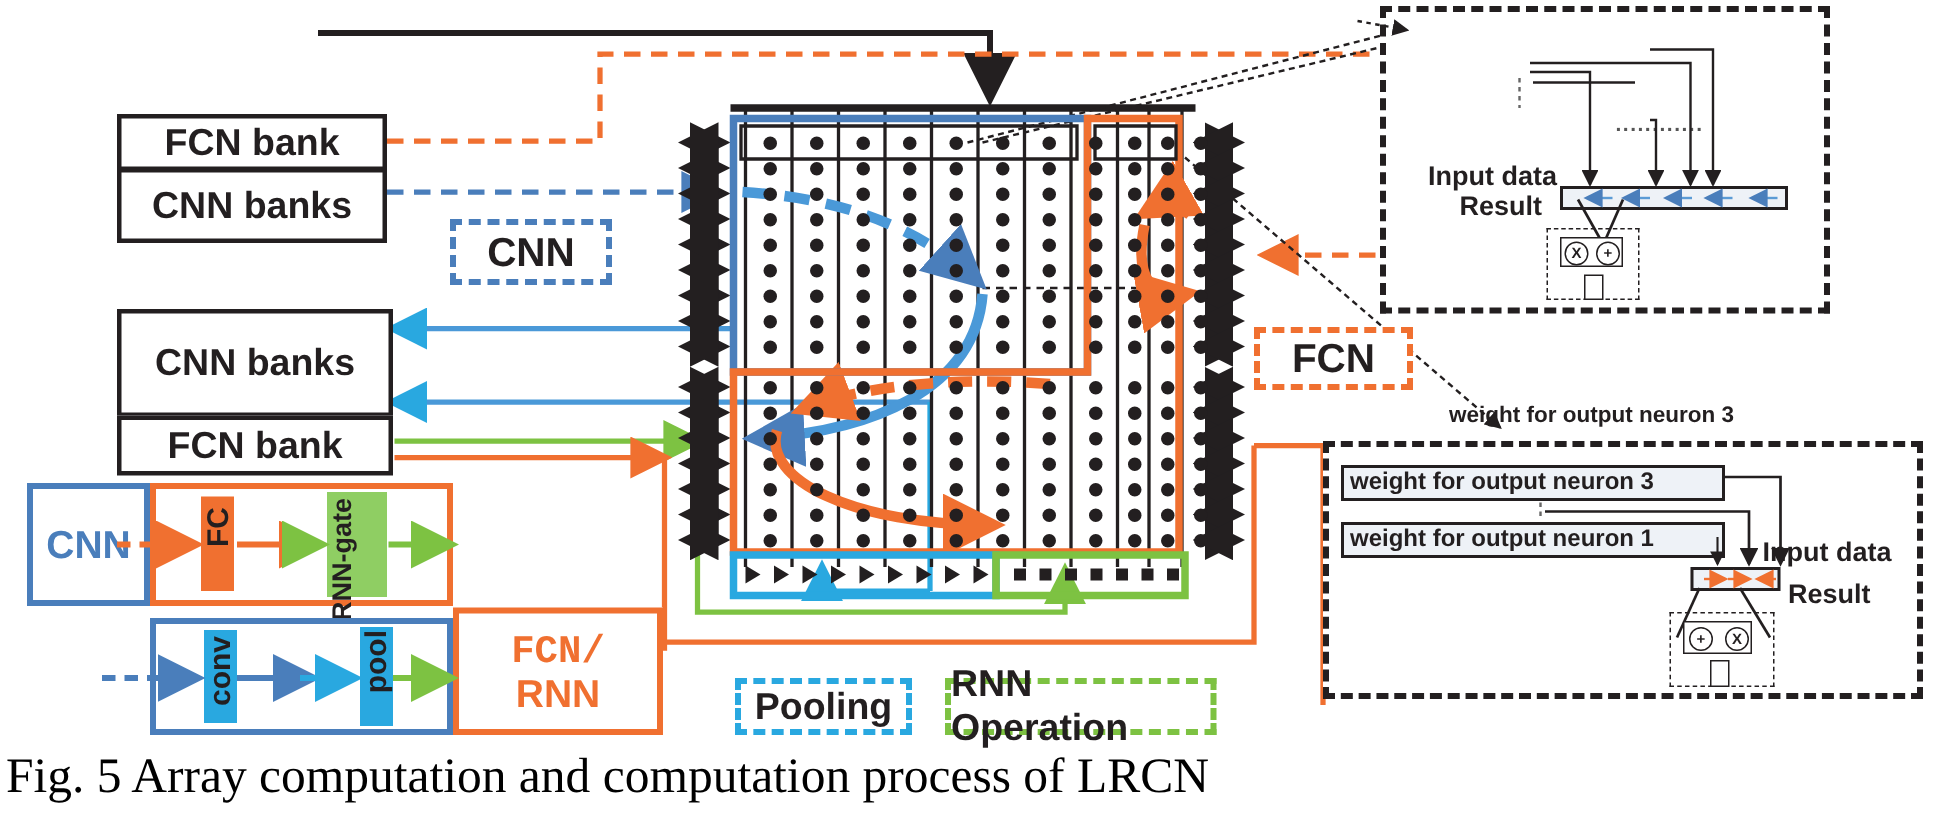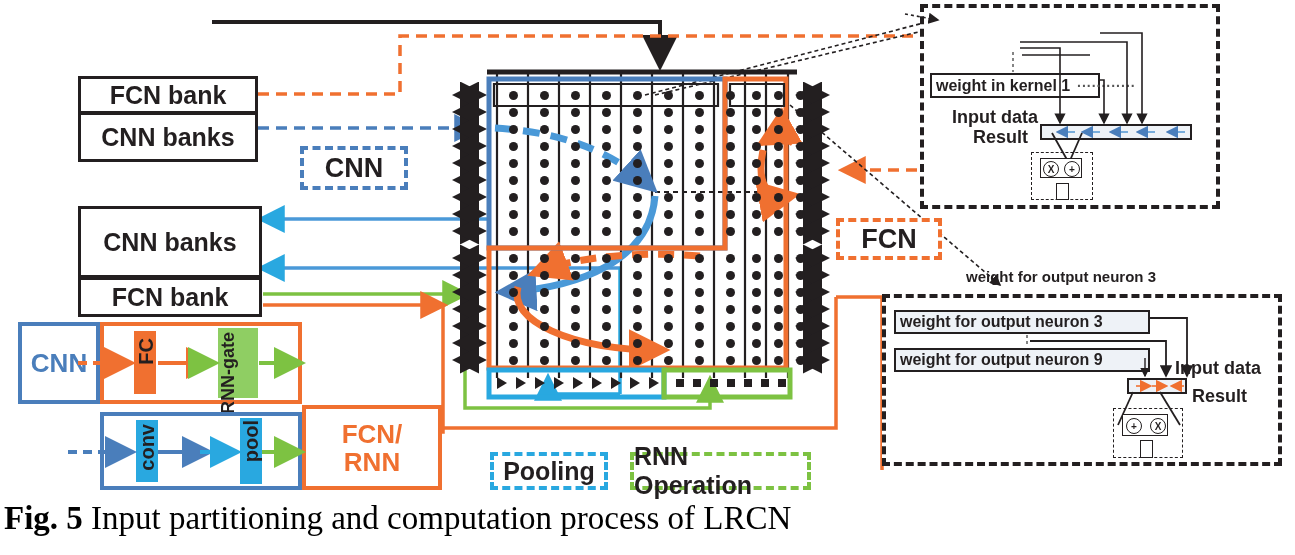--- a/index.html
+++ b/index.html
@@ -18,21 +18,21 @@
     position:absolute;background:#fff;font-weight:bold;color:#231f20;
     display:flex;align-items:center;justify-content:center;box-sizing:border-box;
   }
 
   
   #caption{
     position:absolute;left:4px;top:500px;width:1000px;
     font-family:"Liberation Serif",serif;font-size:33px;color:#000;
     white-space:nowrap;
   }
-  #caption b{font-weight:bold;}
+  #caption b{font-weight:normal;}
   .dot{position:absolute;width:9px;height:9px;background:#231f20;border-radius:50%;}
   .sq{position:absolute;width:8px;height:8px;background:#231f20;}
   .tri{position:absolute;width:0;height:0;border-left:10px solid #231f20;
        border-top:6px solid transparent;border-bottom:6px solid transparent;}
 
   
   svg.layer{position:absolute;left:0;top:0;width:1295px;height:555px;overflow:visible;}
   svg.layer *{vector-effect:non-scaling-stroke;}
 
   .nb{border:2px solid #231f20;}
@@ -457,41 +457,38 @@
 
   <div class="abs" style="left:100px;top:412px;width:202px;height:78px;border:4px solid #4a7ebb;background:#fff;box-sizing:border-box;"></div>
   <div class="abs" style="left:136px;top:420px;width:22px;height:62px;background:#29a8e0;"></div>
   <div class="abs vert" style="left:136px;top:424px;width:22px;font-size:20px;font-weight:bold;color:#231f20;text-align:center;">conv</div>
 
   <div class="abs" style="left:240px;top:418px;width:22px;height:66px;background:#29a8e0;"></div>
   <div class="abs vert" style="left:240px;top:420px;width:22px;font-size:20px;font-weight:bold;color:#231f20;text-align:center;">pool</div>
 
   <div class="abs" style="left:302px;top:405px;width:140px;height:85px;border:4px solid #f07030;background:#fff;
               display:flex;flex-direction:column;align-items:center;justify-content:center;box-sizing:border-box;">
-    <span style="font-size:26px;font-weight:bold;color:#f07030;line-height:28px;">FCN/</span>
+    <span style="font-size:26px;font-weight:bold;color:#f07030;line-height:28px;font-family:Liberation Mono, monospace;">FCN/</span>
     <span style="font-size:26px;font-weight:bold;color:#f07030;line-height:28px;">RNN</span>
   </div>
 
   <svg class="layer">
     <path d="M78,363 L130,363" stroke="#f07030" stroke-width="4" fill="none" stroke-dasharray="9,6" marker-end="url(#ahOrange)"></path>
     <path d="M158,363 L212,363" stroke="#f07030" stroke-width="4" fill="none" marker-end="url(#ahOrange)"></path>
     <path d="M200,363 L214,363" stroke="#7dc242" stroke-width="4" fill="none" marker-end="url(#ahGreen)"></path>
     <path d="M259,363 L300,363" stroke="#7dc242" stroke-width="4" fill="none" marker-end="url(#ahGreen)"></path>
 
     <path d="M68,452 L131,452" stroke="#4a7ebb" stroke-width="4" fill="none" stroke-dasharray="9,6" marker-end="url(#ahBlue)"></path>
     <path d="M158,452 L208,452" stroke="#4a7ebb" stroke-width="4" fill="none" marker-end="url(#ahBlue)"></path>
     <path d="M200,452 L236,452" stroke="#29a8e0" stroke-width="4" fill="none" marker-end="url(#ahCyan)"></path>
     <path d="M262,452 L300,452" stroke="#7dc242" stroke-width="4" fill="none" marker-end="url(#ahGreen)"></path>
   </svg>
 
   <div class="abs" style="left:920px;top:4px;width:300px;height:205px;border:4px dashed #231f20;background:#fff;box-sizing:border-box;"></div>
 
-  <div class="ib" style="left:930px;top:73px;width:170px;height:25px;font-size:16px;">
-    <span>weight in kernel 1</span>
-  </div>
   <div class="plain" style="left:1077px;top:74px;font-size:14px;letter-spacing:1px;color:#555;">............</div>
 
   <div class="plain" style="left:952px;top:107px;font-size:18px;">Input data</div>
   <div class="plain" style="left:973px;top:127px;font-size:18px;">Result</div>
 
   <div class="abs nb" style="left:1040px;top:124px;width:152px;height:16px;background:#eef2f7;box-sizing:border-box;"></div>
 
   <svg class="layer">
 
     <path d="M905,14 L938,20" stroke="#231f20" stroke-width="1.6" fill="none" stroke-dasharray="3,3" marker-end="url(#ahBlackS)"></path>
@@ -530,21 +527,21 @@
   <div class="abs" style="left:1056px;top:183px;width:11px;height:15px;border:1.4px solid #231f20;background:#fff;"></div>
 
   <div class="plain" style="left:966px;top:268px;font-size:15px;">weight for output neuron 3</div>
 
   <div class="abs" style="left:882px;top:294px;width:400px;height:172px;border:4px dashed #231f20;background:#fff;box-sizing:border-box;"></div>
 
   <div class="ib" style="left:894px;top:310px;width:256px;height:24px;font-size:16px;background:#eef2f7;">
     <span>weight for output neuron 3</span>
   </div>
   <div class="ib" style="left:894px;top:348px;width:256px;height:24px;font-size:16px;background:#eef2f7;">
-    <span>weight for output neuron 9</span>
+    <span>weight for output neuron 1</span>
   </div>
 
   <div class="plain" style="left:1175px;top:358px;font-size:18px;">Input data</div>
   <div class="plain" style="left:1192px;top:386px;font-size:18px;">Result</div>
 
   <div class="abs nb" style="left:1127px;top:378px;width:60px;height:16px;background:#eef2f7;box-sizing:border-box;"></div>
 
   <svg class="layer">
     <line x1="1027" y1="335" x2="1027" y2="347" stroke="#666" stroke-width="1.6" stroke-dasharray="3,3"></line>
     <path d="M1150,318 L1187,318 L1187,376" stroke="#231f20" stroke-width="1.8" fill="none" marker-end="url(#ahBlackS)"></path>
@@ -567,16 +564,16 @@
               font-size:10px;font-weight:bold;display:flex;align-items:center;justify-content:center;color:#231f20;">
     <span>+</span>
   </div>
   <div class="abs" style="left:1150px;top:418px;width:14px;height:14px;border:1.4px solid #231f20;border-radius:50%;
               font-size:10px;font-weight:bold;display:flex;align-items:center;justify-content:center;color:#231f20;">
     <span>X</span>
   </div>
   <div class="abs" style="left:1140px;top:440px;width:11px;height:16px;border:1.4px solid #231f20;background:#fff;"></div>
 
   <div id="caption">
-    <b>Fig. 5</b><span> Input partitioning and computation process of LRCN</span>
+    <b>Fig. 5</b><span> Array computation and computation process of LRCN</span>
   </div>
 
 </div>
 
 </body></html>

